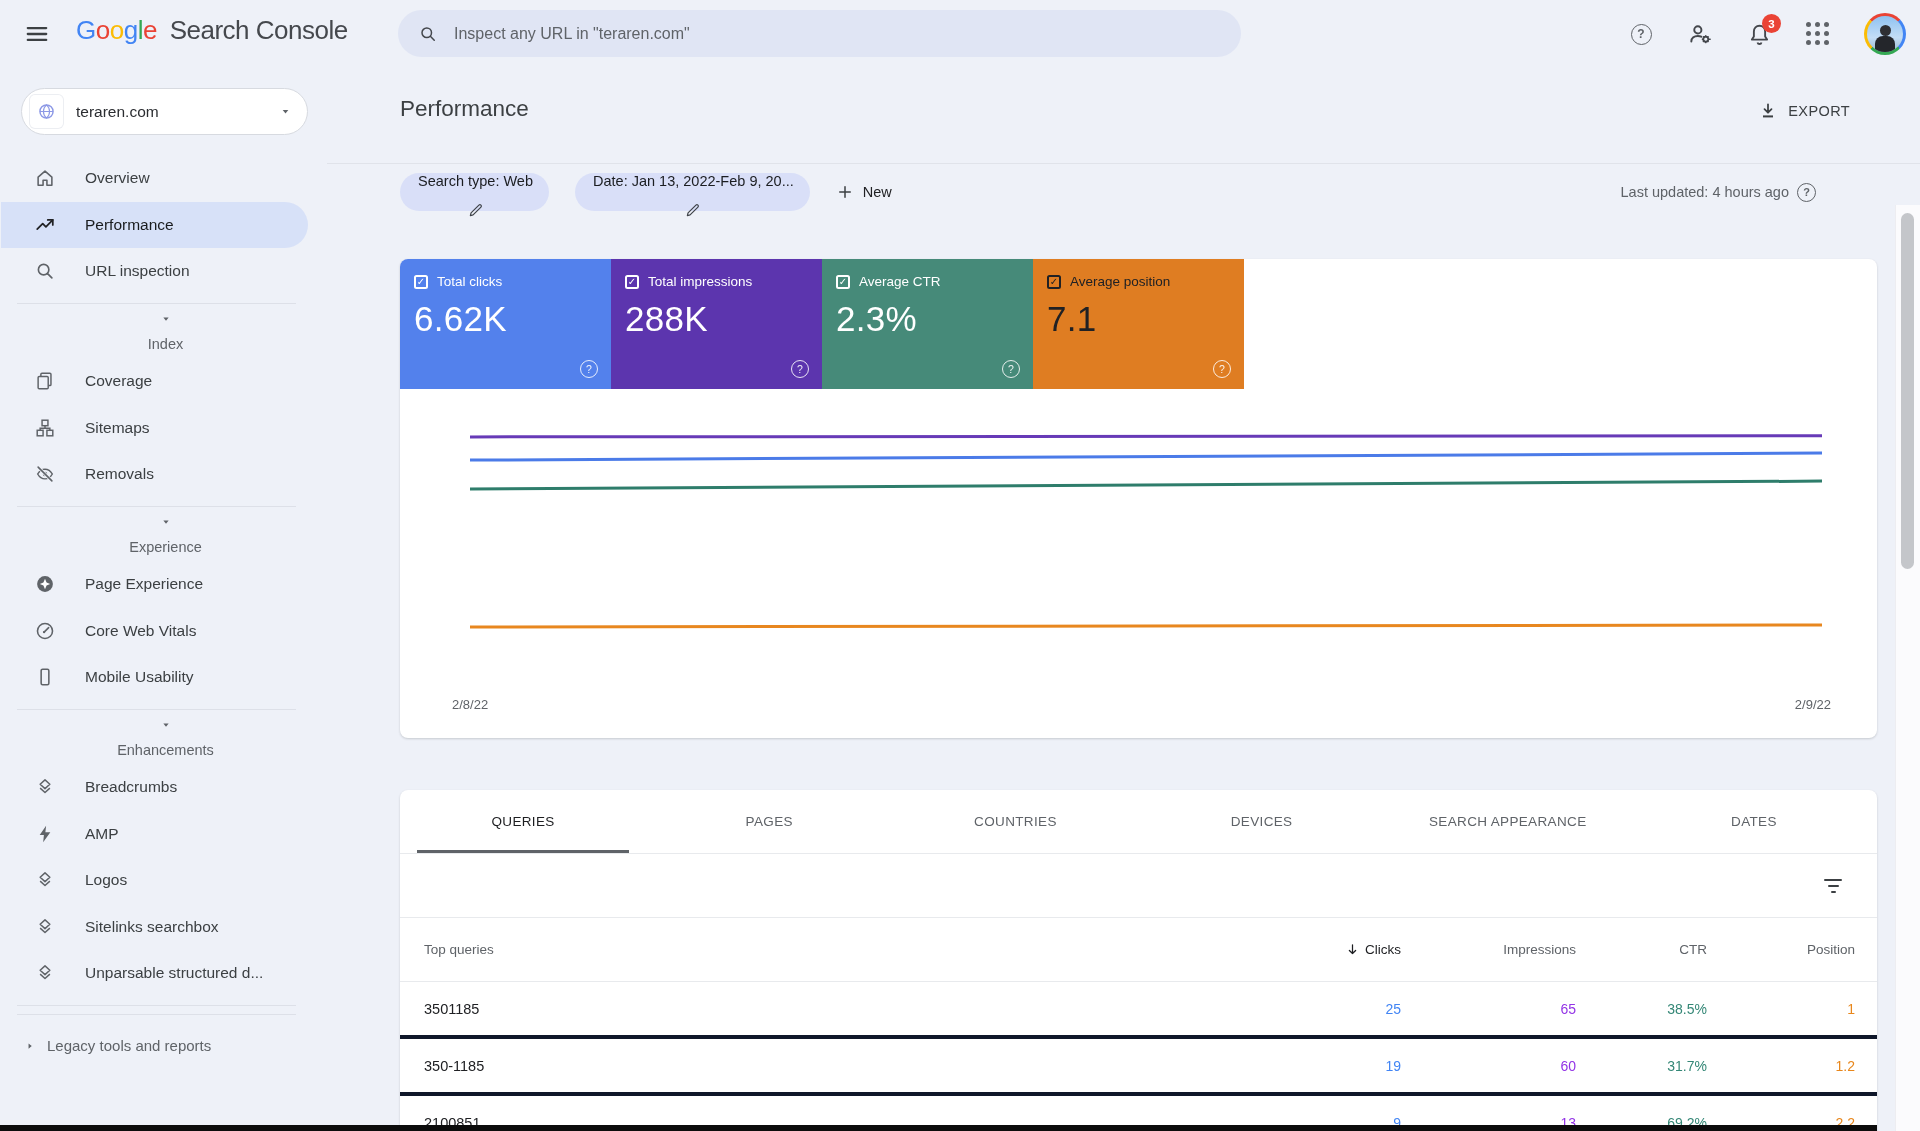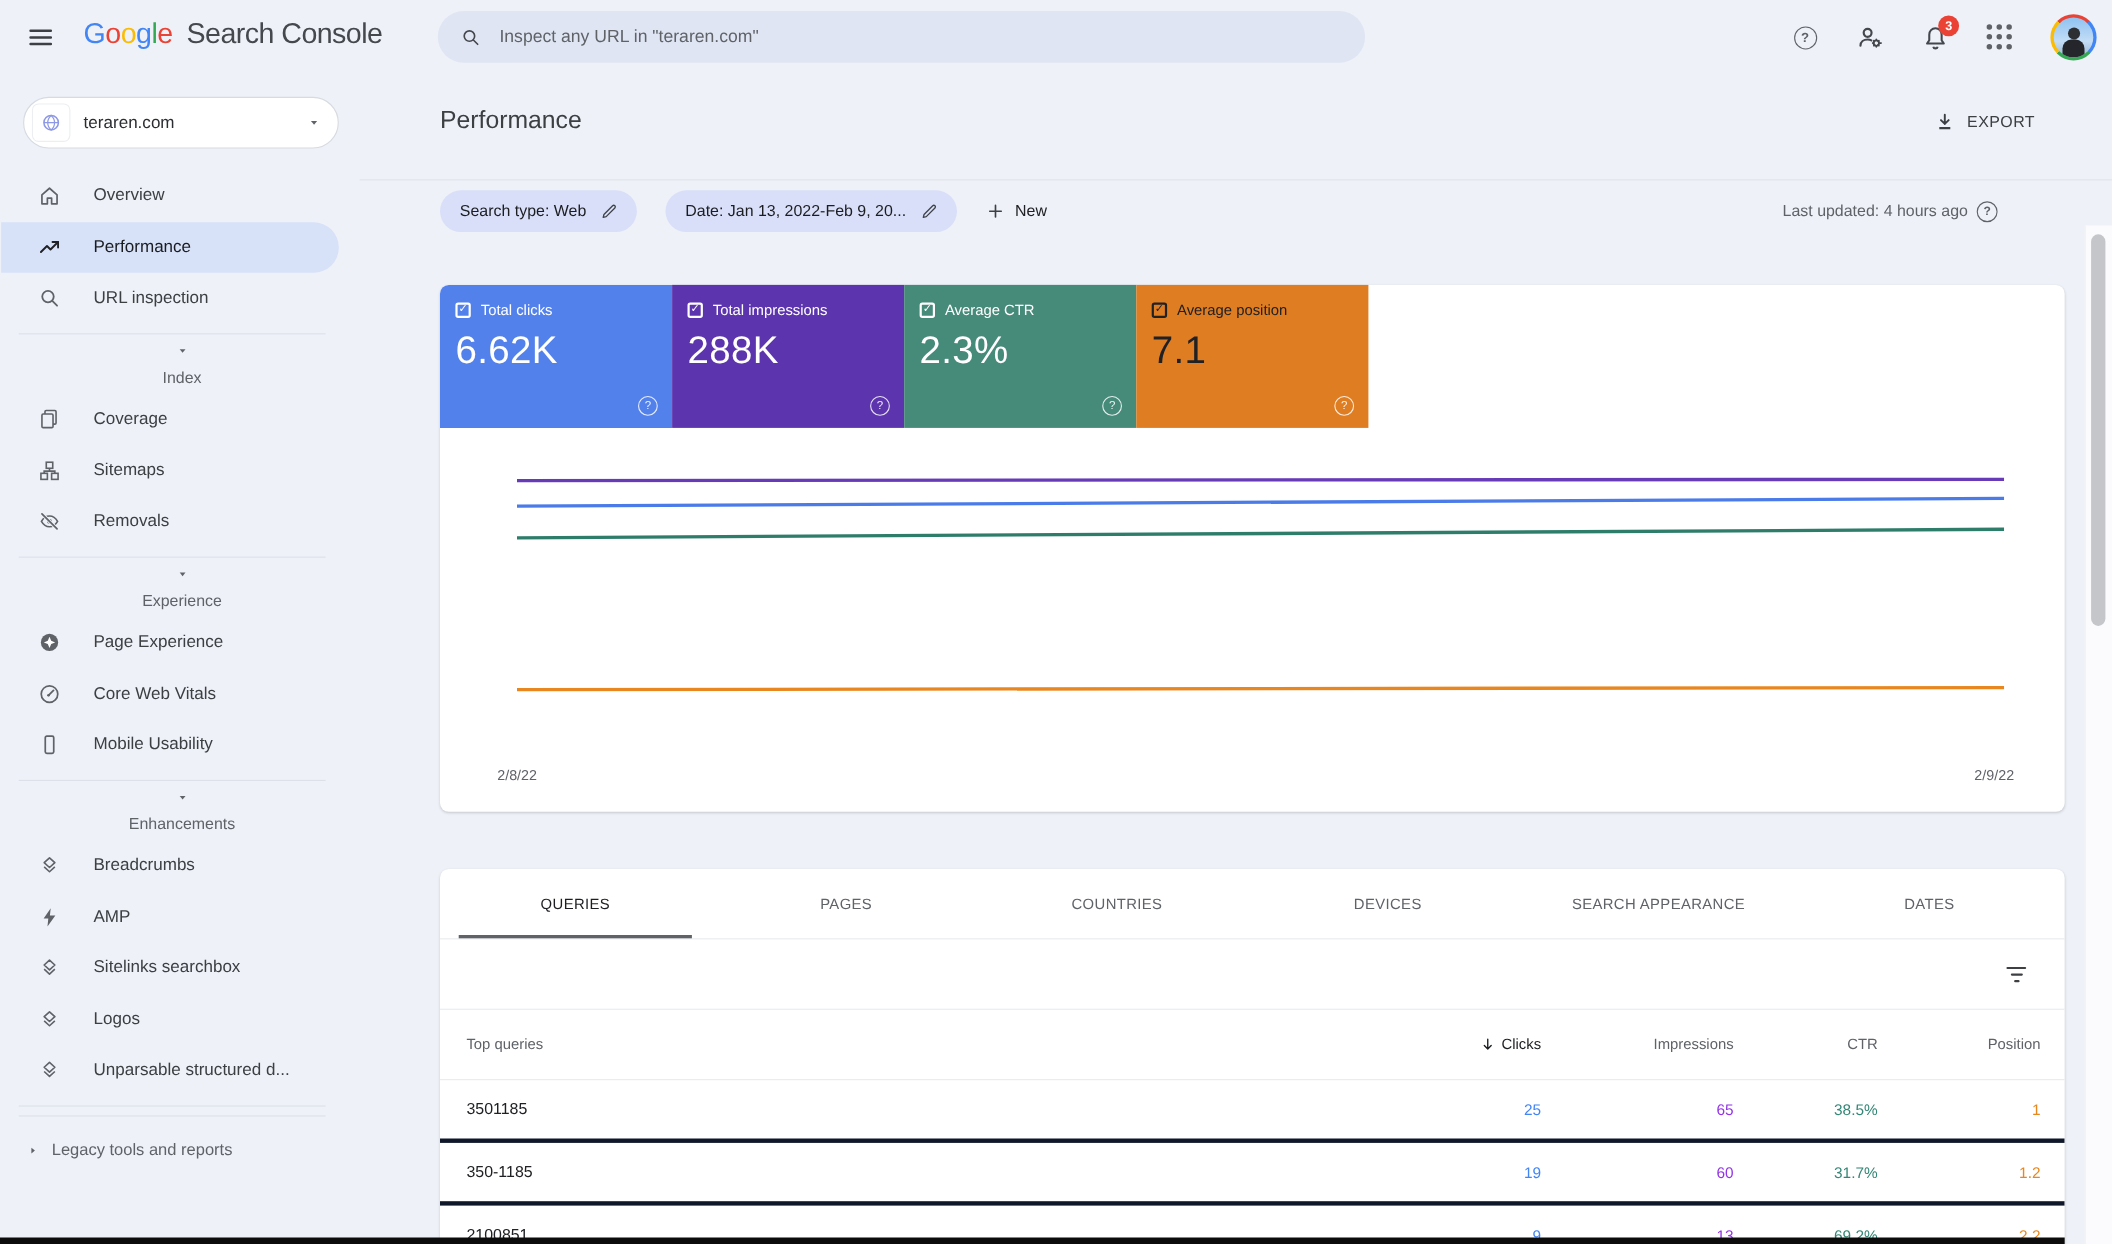--- a/index.html
+++ b/index.html
@@ -58,21 +58,21 @@
   .nav-divider{height:1px;background:#dde0e8;margin:8px 12px 8px 16px;}
 
   
   .main{position:absolute;left:307px;top:68px;right:0;bottom:0;}
   .page-title{position:absolute;left:93px;top:28px;font-size:22.5px;color:#3c4043;}
   .export-btn{position:absolute;right:70px;top:33px;display:flex;align-items:center;gap:10px;cursor:pointer;
     font-size:14.5px;font-weight:500;letter-spacing:0.4px;color:#3c4043;}
   .head-divider{position:absolute;left:20px;right:0;top:95px;height:0;border-top:1px solid #e0e3ea;}
   .filter-row{position:absolute;left:93px;top:95px;height:58px;right:40px;display:flex;align-items:center;gap:26px;}
   .chip{display:inline-flex;align-items:center;gap:12px;background:#d9dff8;border-radius:19px;height:38px;
-    padding:0 16px 0 18px;font-size:14.5px;color:#1b1d21;cursor:pointer;white-space:nowrap;}
+    padding:0 16px 0 18px;font-size:14.5px;color:#1b1d21;cursor:pointer;white-space:nowrap;flex-direction:column;}
   .new-btn{display:inline-flex;align-items:center;gap:9px;font-size:14.5px;color:#202124;cursor:pointer;}
   .last-updated{position:absolute;right:64px;top:0;height:58px;display:flex;align-items:center;gap:8px;
     font-size:14.5px;color:#5f6368;}
   .last-updated .qcircle{width:19px;height:19px;border-width:1.5px;font-size:11px;}
 
   .card{background:#fff;border-radius:8px;box-shadow:0 1px 2px rgba(60,64,67,.14),0 1px 3px rgba(60,64,67,.08);}
 
   
   .chart-card{position:absolute;left:93px;top:191px;width:1477px;height:479px;}
   .metric-strip{position:absolute;left:0;top:0;display:flex;}
@@ -364,27 +364,27 @@
       <div class="nav-item">
         <svg class="icn">
             <use href="#i-bolt"></use>
           </svg>
         <span>AMP</span>
       </div>
       <div class="nav-item">
         <svg class="icn">
             <use href="#i-layers"></use>
           </svg>
+        <span>Logos</span>
+      </div>
+      <div class="nav-item">
+        <svg class="icn">
+            <use href="#i-layers"></use>
+          </svg>
         <span>Sitelinks searchbox</span>
-      </div>
-      <div class="nav-item">
-        <svg class="icn">
-            <use href="#i-layers"></use>
-          </svg>
-        <span>Logos</span>
       </div>
       <div class="nav-item">
         <svg class="icn">
             <use href="#i-layers"></use>
           </svg>
         <span>Unparsable structured d...</span>
       </div>
 
       <div class="nav-divider"></div>
 

